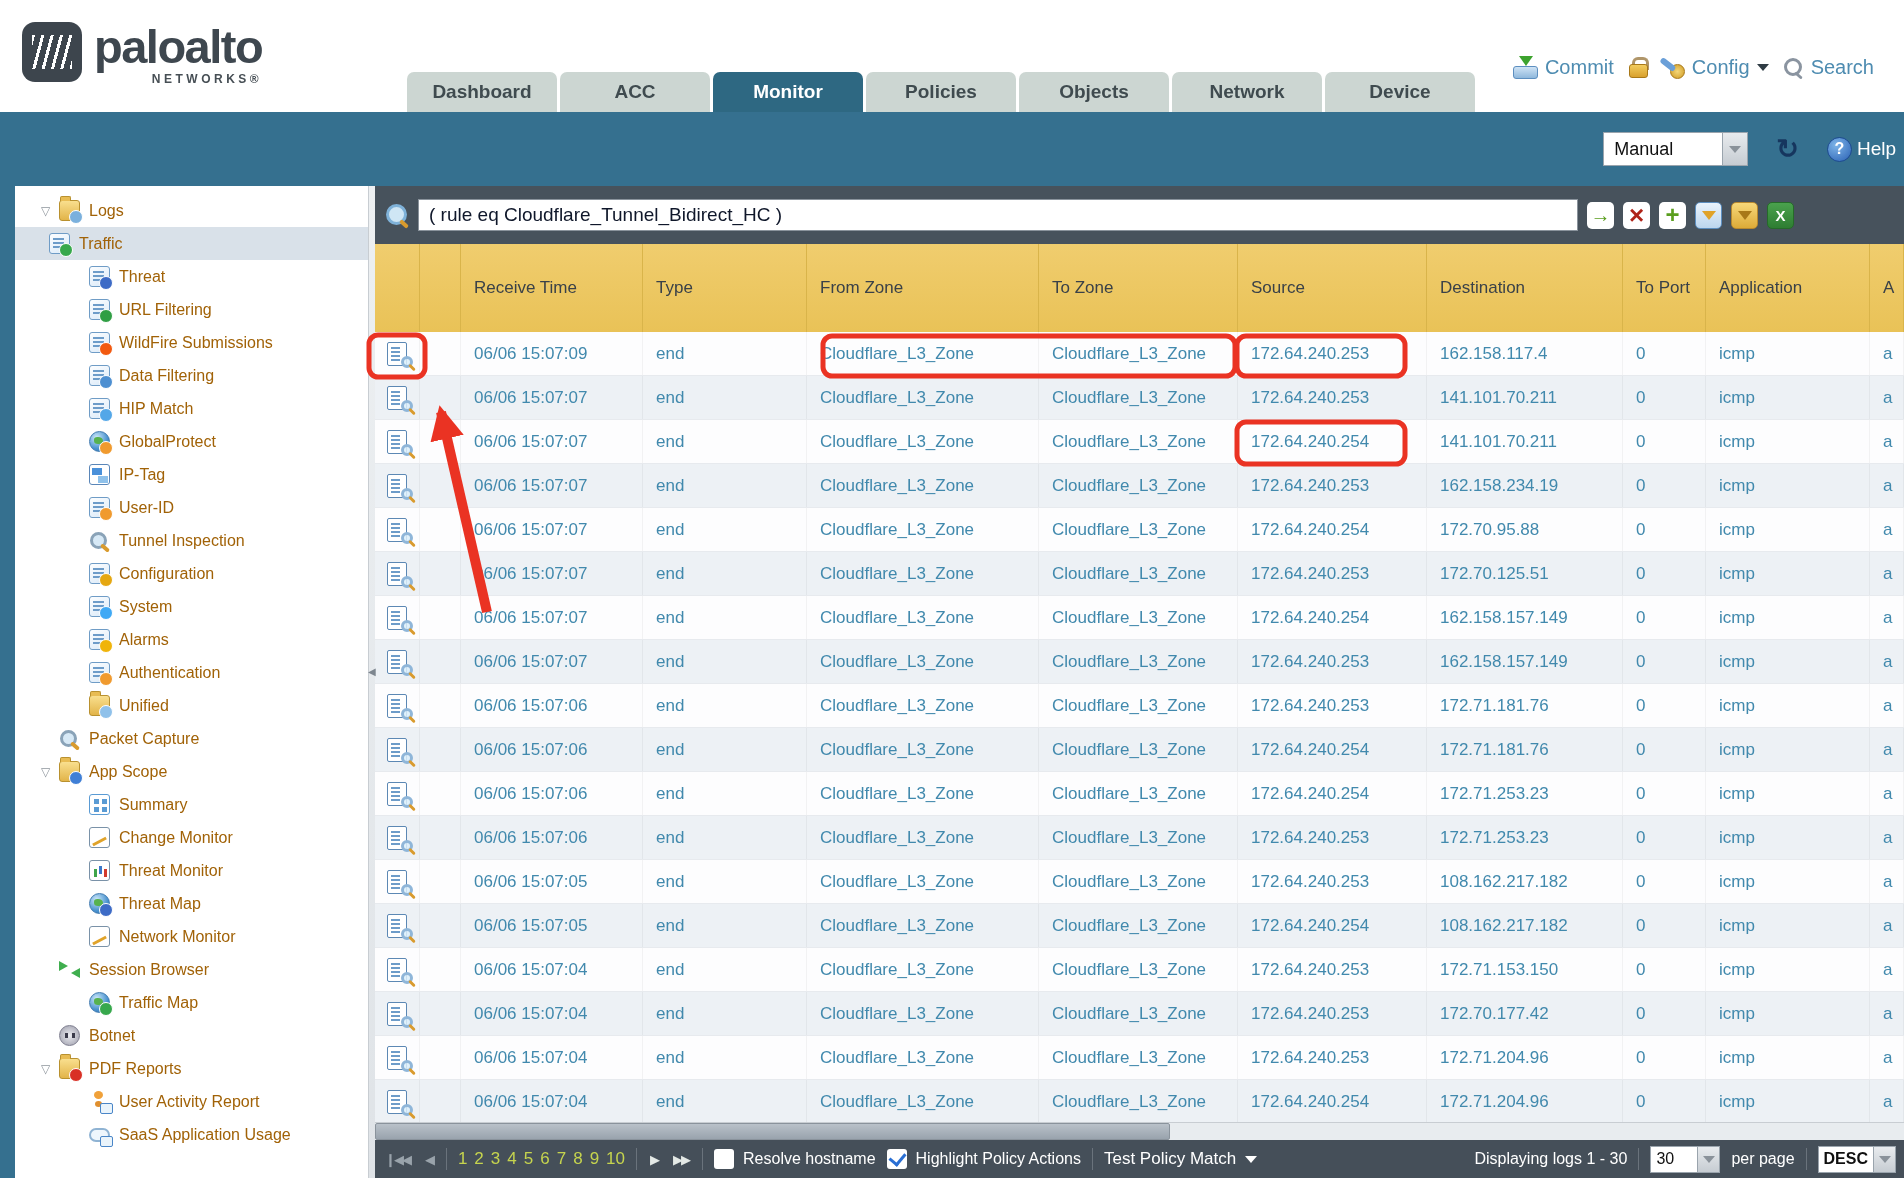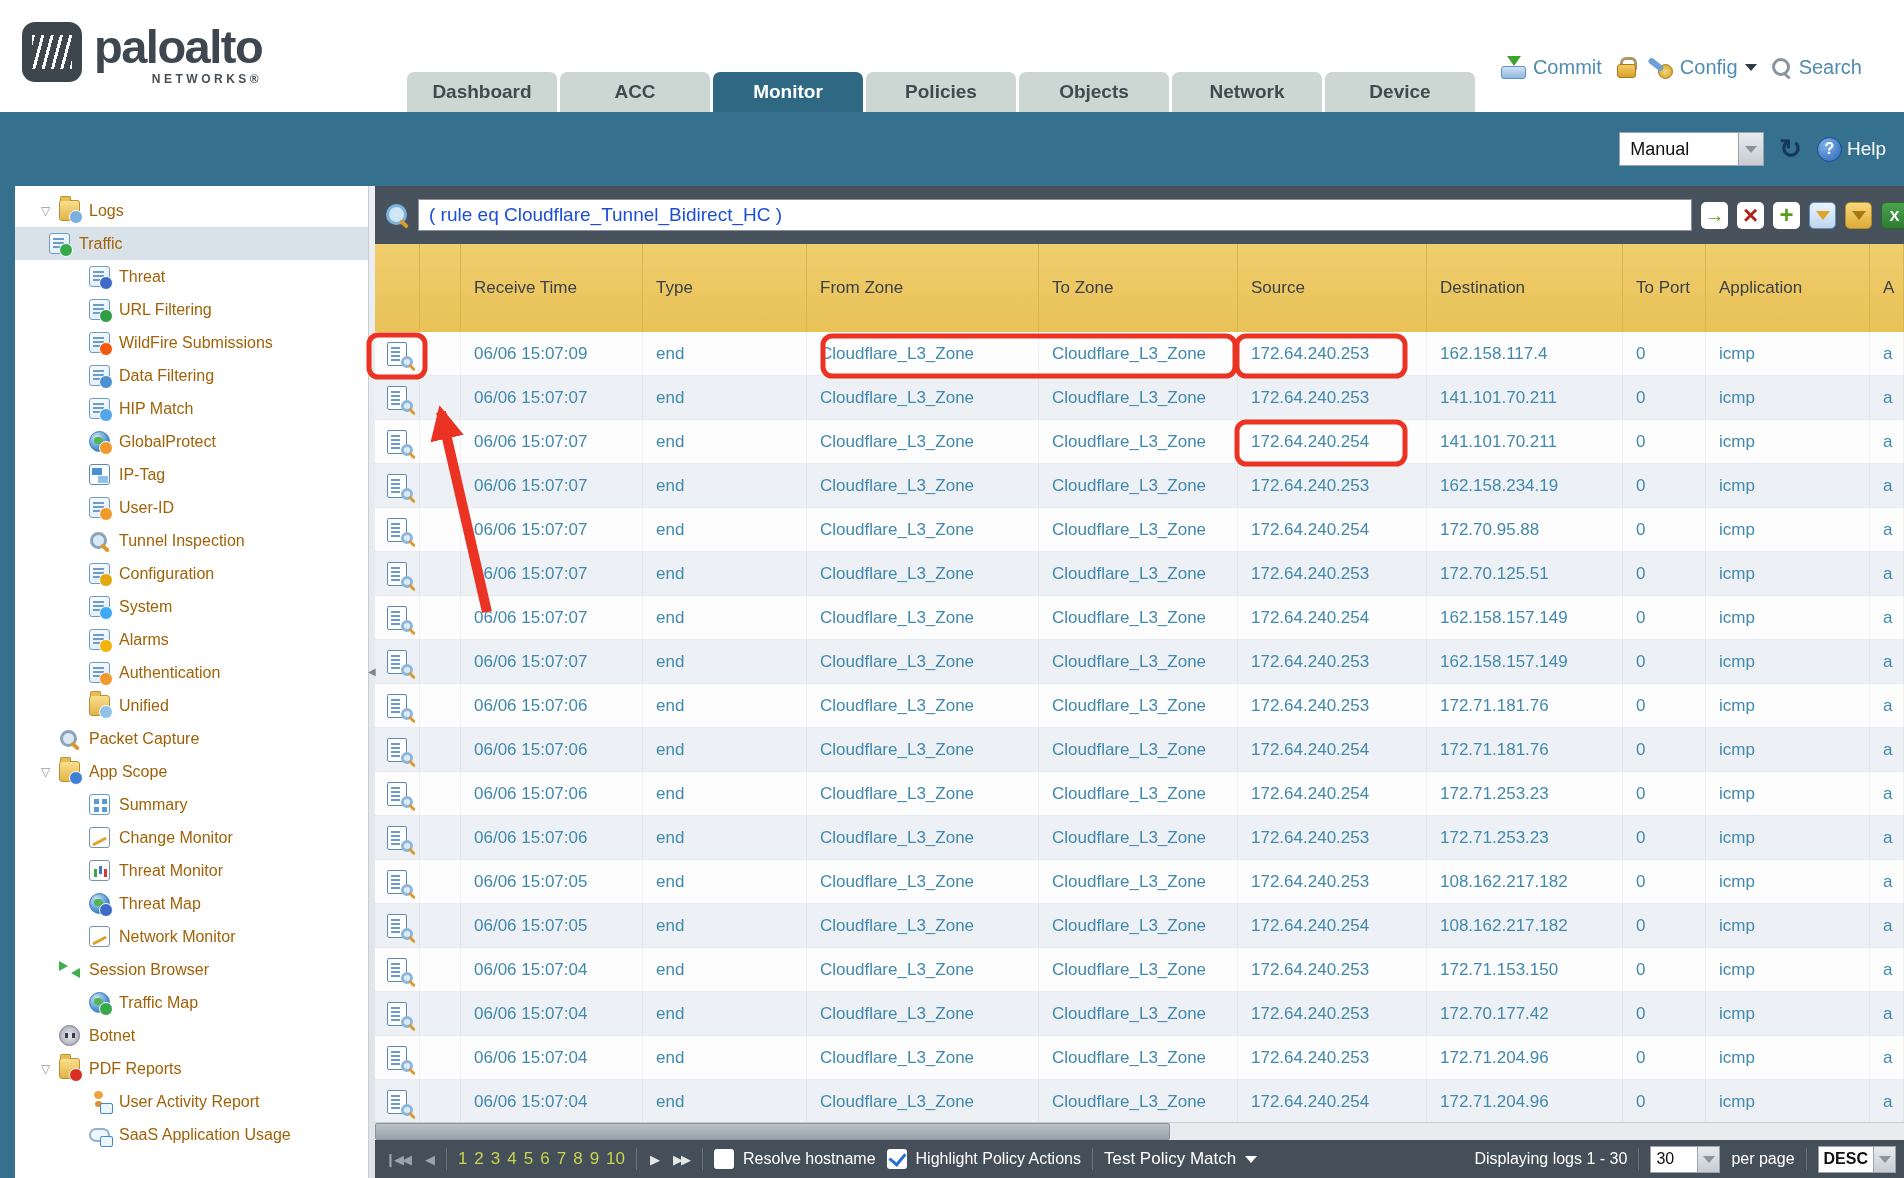--- a/index.html
+++ b/index.html
@@ -14,39 +14,39 @@
   .logo-mark::before { content:""; position:absolute; left:10px; right:10px; top:13px; bottom:13px;
     background:repeating-linear-gradient(105deg,#fff 0 3px,transparent 3px 9px); }
   .brand { display:block; font-size:47px; font-weight:700; letter-spacing:-1.5px; color:#3e474f; line-height:1.05; }
   .brand-sub { display:block; font-size:12px; letter-spacing:3.5px; color:#474f55; font-weight:600; text-align:right; margin-top:1px; }
 
   .tabs { position:absolute; left:407px; bottom:0; display:flex; gap:3px; }
   .tab { width:150px; height:40px; background:#ccd6d2; border-radius:7px 7px 0 0; display:flex; align-items:center; justify-content:center;
          font-size:19px; font-weight:bold; color:#3f4b4f; cursor:pointer; }
   .tab.active { background:#2e6882; color:#fff; }
 
-  .top-actions { position:absolute; right:42px; top:56px; display:flex; align-items:center; gap:15px; color:#4e8cb1; font-size:20px; }
+  .top-actions { position:absolute; right:30px; top:56px; display:flex; align-items:center; gap:15px; color:#4e8cb1; font-size:20px; }
   .act { display:inline-flex; align-items:center; gap:7px; cursor:pointer; }
   .ic-commit { width:25px; height:23px; position:relative; display:inline-block; }
   .ic-commit::before { content:""; position:absolute; left:6px; top:0; border-left:7px solid transparent; border-right:7px solid transparent; border-top:10px solid #3da32e; }
   .ic-commit::after { content:""; position:absolute; left:0; right:0; bottom:0; height:11px; background:linear-gradient(#cfe3f5,#8fb8dc); border:1px solid #5d8fc0; border-radius:3px; }
   .ic-lock { width:17px; height:21px; position:relative; display:inline-block; }
   .ic-lock::before { content:""; position:absolute; left:3px; top:0; width:11px; height:10px; border:3px solid #b0966a; border-bottom:none; border-radius:6px 6px 0 0; }
   .ic-lock::after { content:""; position:absolute; left:0; bottom:0; width:17px; height:12px; background:linear-gradient(#f2cc5e,#d9a12e); border:1px solid #a87818; border-radius:3px; }
   .ic-config { width:24px; height:23px; position:relative; display:inline-block; }
   .ic-config::before { content:""; position:absolute; right:0; bottom:0; width:13px; height:13px; border-radius:50%; background:radial-gradient(#f4d77a,#cf9a22); border:1px solid #a87818; }
   .ic-config::after { content:""; position:absolute; left:2px; top:1px; width:17px; height:6px; background:#6a9fd8; border-radius:3px; transform:rotate(38deg); transform-origin:left top; }
   .ic-search-gray { width:20px; height:20px; position:relative; display:inline-block; }
   .ic-search-gray::before { content:""; position:absolute; left:0; top:0; width:12px; height:12px; border:3px solid #8a94a0; border-radius:50%; }
   .ic-search-gray::after { content:""; position:absolute; right:1px; bottom:1px; width:9px; height:3px; background:#8a94a0; border-radius:2px; transform:rotate(42deg); }
   .caret-dn { width:0; height:0; border-left:6px solid transparent; border-right:6px solid transparent; border-top:7px solid #2f3c44; display:inline-block; }
 
   
   .teal-band { position:relative; height:74px; background:#35708f; }
-  .band-right { position:absolute; right:18px; top:50%; transform:translateY(-50%); display:flex; align-items:center; gap:15px; }
+  .band-right { position:absolute; right:8px; top:50%; transform:translateY(-50%); display:flex; align-items:center; gap:28px; }
   .select { display:inline-flex; height:34px; background:#fff; border:1px solid #9aa4ad; align-items:stretch; cursor:pointer; }
   .select-val { padding:0 10px; font-size:18px; color:#101010; display:flex; align-items:center; min-width:118px; }
   .select-btn { width:25px; background:linear-gradient(#e8ebee,#c6ccd2); border-left:1px solid #9aa4ad; display:flex; align-items:center; justify-content:center; }
   .tri { width:0; height:0; border-left:6px solid transparent; border-right:6px solid transparent; border-top:7px solid #8a929a; }
   .ic-refresh { font-size:27px; font-weight:bold; color:#16365e; cursor:pointer; line-height:1; }
   .help { display:flex; align-items:center; gap:5px; color:#fff; font-size:19px; cursor:pointer; }
   .ic-help { width:25px; height:25px; border-radius:50%; background:radial-gradient(circle at 35% 30%,#7db4e8,#2a61b4); border:1px solid #1d4a90;
              color:#fff; font-weight:bold; font-size:16px; display:flex; align-items:center; justify-content:center; }
 
   
@@ -117,22 +117,22 @@
   .splitter { width:7px; background:linear-gradient(#edf0f2,#dfe3e7); border-left:1px solid #c8cdd2; position:relative; flex:none; cursor:col-resize; }
   .split-arrow { position:absolute; top:480px; left:-1px; font-size:10px; color:#7d868f; }
 
   
   .main { flex:1; min-width:0; display:flex; flex-direction:column; background:#fff;
           --cols:45px 41px 182px 164px 232px 199px 189px 196px 83px 164px minmax(30px,1fr); }
   .filter-bar { height:58px; background:#47525c; display:flex; align-items:center; padding-left:10px; gap:9px; flex:none; }
   .ic-filter-search { width:24px; height:24px; position:relative; flex:none; }
   .ic-filter-search::before { content:""; position:absolute; left:1px; top:1px; width:15px; height:15px; border:3px solid #7fb2d9; background:#cfe6f5; border-radius:50%; }
   .ic-filter-search::after { content:""; position:absolute; right:0; bottom:1px; width:10px; height:4px; background:#d99b2e; border-radius:2px; transform:rotate(42deg); }
-  .filter-input { width:1274px; height:32px; border:1px solid #8a939c; background:#fff; font-family:"Liberation Sans",sans-serif;
-                  font-size:19px; color:#1d4ed8; padding:0 10px; flex:none; }
+  .filter-input { width:1160px; height:32px; border:1px solid #8a939c; background:#fff; font-family:"Liberation Sans",sans-serif;
+                  font-size:19px; color:#0f172a; padding:0 10px; flex:none; }
   .filter-actions { display:flex; align-items:center; gap:9px; }
   .fbtn { width:27px; height:27px; border-radius:5px; background:#fff; display:flex; align-items:center; justify-content:center; cursor:pointer; position:relative; font-weight:bold; }
   .fbtn[data-name="apply-filter-icon"]::after { content:"\2192"; color:#5a9e1e; font-size:20px; font-weight:bold; }
   .fbtn[data-name="clear-filter-icon"]::after { content:"\00d7"; color:#b02318; font-size:26px; line-height:0.8; }
   .fbtn[data-name="add-filter-icon"]::after { content:"+"; color:#5a9e1e; font-size:24px; line-height:0.8; }
   .fbtn[data-name="filter-builder-icon"] { background:linear-gradient(#eaf3fc,#bcd6ee); border:1px solid #5d8fc0; }
   .fbtn[data-name="filter-builder-icon"]::after { content:""; border-left:7px solid transparent; border-right:7px solid transparent; border-top:9px solid #e0a32a; }
   .fbtn[data-name="load-filter-icon"] { background:linear-gradient(#f7d879,#ddab38); border:1px solid #b8892f; }
   .fbtn[data-name="load-filter-icon"]::after { content:""; border-left:7px solid transparent; border-right:7px solid transparent; border-top:9px solid #a87818; }
   .fbtn[data-name="export-icon"] { background:linear-gradient(#4aa24d,#2e7d32); border:1px solid #256b29; }

